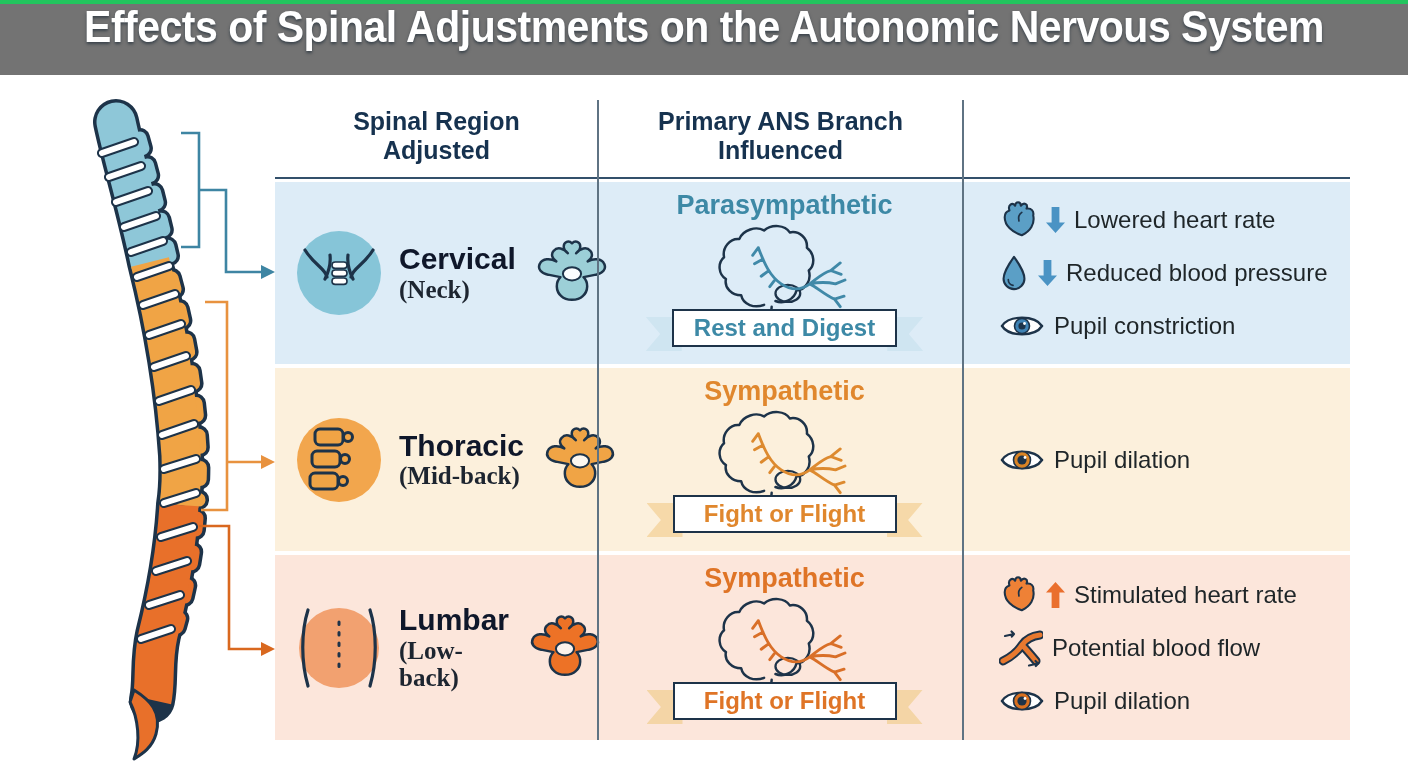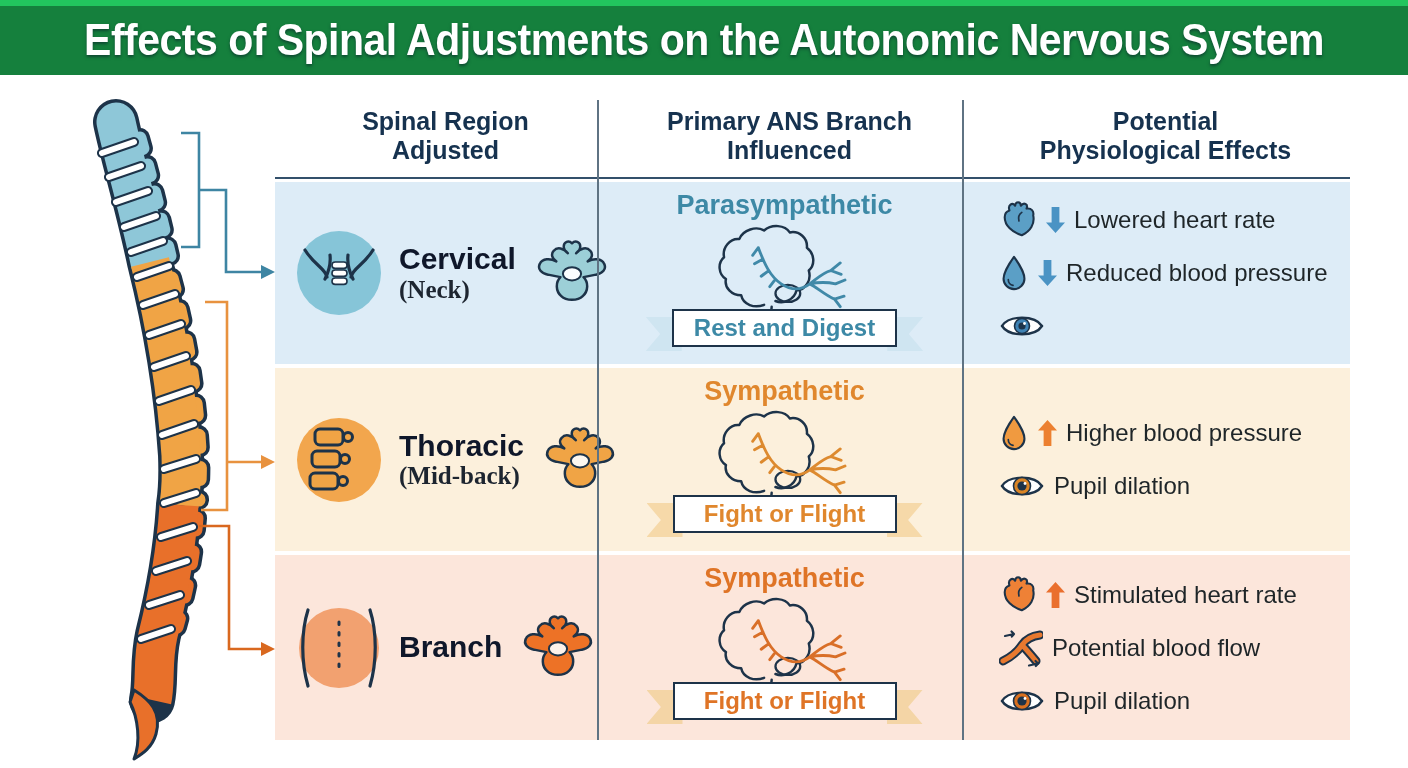--- a/index.html
+++ b/index.html
@@ -1,26 +1,26 @@
 <!DOCTYPE html>
 <html><head>
 <meta charset="utf-8">
 <style>
   html,body{margin:0;padding:0;}
   body{font-family:"Liberation Sans","DejaVu Sans",sans-serif;background:#fff;}
   .canvas{position:relative;width:1408px;height:768px;background:#fff;overflow:hidden;}
 
   
-  .hdr{position:absolute;left:0;top:0;width:1408px;height:75px;background:#15803d;
-       border-top:6px solid #22c55e;box-sizing:border-box;display:flex;align-items:center;justify-content:center;}
+  .hdr{position:absolute;left:0;top:0;width:1408px;height:75px;background:#737373;
+       border-top:4px solid #22c55e;box-sizing:border-box;display:flex;align-items:flex-start;justify-content:center;}
   .hdr h1{margin:0;color:#fff;font-size:41px;font-weight:700;letter-spacing:-.5px;
           transform:scaleY(1.07);text-shadow:0 2px 3px rgba(10,25,40,.55);white-space:nowrap;}
 
   
-  .colheads{position:absolute;left:284px;top:95px;width:1075px;height:82px;display:grid;
+  .colheads{position:absolute;left:275px;top:95px;width:1075px;height:82px;display:grid;
             grid-template-columns:323px 365px 387px;}
   .colheads .cell{display:flex;align-items:center;justify-content:center;text-align:center;}
   .colheads .cell span{display:block;max-width:260px;font-size:25px;font-weight:700;color:#16324f;line-height:1.18;}
   .hdr-underline{position:absolute;left:275px;top:177px;width:1075px;height:2px;background:#33506b;}
   .vline{position:absolute;top:100px;width:2px;height:640px;background:#5f7383;z-index:5;}
   .vline.v1{left:597px;} .vline.v2{left:962px;}
 
   
   .row{position:absolute;left:275px;width:1075px;display:grid;grid-template-columns:323px 365px 387px;overflow:hidden;}
   .row.r1{top:182px;height:182px;}
@@ -113,23 +113,20 @@
     </g>
     <polygon points="261,642 275,649 261,656" fill="#d9681f"></polygon>
   </svg>
 
   <div class="colheads">
     <div class="cell">
         <span>Spinal Region Adjusted</span>
       </div>
     <div class="cell">
         <span>Primary ANS Branch Influenced</span>
-      </div>
-    <div class="cell">
-        <span>Potential Physiological Effects</span>
       </div>
   </div>
   <div class="hdr-underline"></div>
   <div class="vline v1"></div>
   <div class="vline v2"></div>
 
   <div class="row r1 t1">
     <div class="c-region">
       <svg class="circle-icon" width="88" height="88" viewBox="0 0 88 88">
         <circle cx="44" cy="44" r="42" fill="var(--circle)"></circle>
@@ -185,20 +182,21 @@
         </svg>
         <span class="txt">Reduced blood pressure</span>
       </div>
       <div class="effect">
         <svg class="ico" width="46" height="32" viewBox="0 0 46 30">
           <path fill="#ffffff" stroke="#1d3349" stroke-width="2.4" d="M3,15 C10,4 36,4 43,15 C36,26 10,26 3,15 Z"></path>
           <circle cx="23" cy="15" r="7.5" fill="var(--iris)" stroke="#1d3349" stroke-width="1.6"></circle>
           <circle cx="23" cy="15" r="3.6" fill="#1d3349"></circle>
           <circle cx="25.5" cy="12.5" r="1.4" fill="#ffffff"></circle>
         </svg>
+        <span class="txt">Pupil constriction</span>
       </div>
     </div>
   </div>
 
   <div class="row r2 t2">
     <div class="c-region">
       <svg class="circle-icon" width="88" height="88" viewBox="0 0 88 88">
         <circle cx="44" cy="44" r="42" fill="var(--circle)"></circle>
         <g fill="var(--vert)" stroke="#1d3349" stroke-width="3" stroke-linejoin="round">
           <rect x="20" y="13" width="28" height="16" rx="5"></rect>
@@ -227,50 +225,41 @@
         <path class="nerve" stroke-width="3" d="M52,28 C58,44 64,58 76,66 C88,74 98,72 106,66 M106,66 C114,60 120,54 128,52 M128,52 L138,44 M128,52 L139,56 M106,66 C116,64 124,64 133,66 M133,66 L143,62 M106,66 C114,70 122,78 132,82 M132,82 L142,79 M132,82 L138,90 M52,28 L46,36 M57,40 L48,45 M63,52 L55,58 M70,61 L64,69"></path>
       </svg>
       <div class="ribbon">
         <div class="flag l"></div>
         <div class="flag r"></div>
         <div class="banner">Fight or Flight</div>
       </div>
     </div>
     <div class="c-effects">
       <div class="effect">
-        <svg class="ico" width="30" height="38" viewBox="0 0 30 40">
-          <path fill="var(--pump)" stroke="#1d3349" stroke-width="2.2" stroke-linejoin="round" d="M15,3 C15,3 4,18 4,26 a11,11 0 0 0 22,0 C26,18 15,3 15,3 Z"></path>
-          <path class="ink" stroke-width="1.8" d="M9,27 a6,6 0 0 0 5,6"></path>
-        </svg>
-        <svg viewBox="0 0 22 32" class="trend-arrow">
-          <polygon points="11,1 22,13 15.5,13 15.5,31 6.5,31 6.5,13 0,13" fill="var(--arrow)"></polygon>
-        </svg>
-        <span class="txt">Higher blood pressure</span>
-      </div>
-      <div class="effect">
         <svg class="ico" width="46" height="32" viewBox="0 0 46 30">
           <path fill="#ffffff" stroke="#1d3349" stroke-width="2.4" d="M3,15 C10,4 36,4 43,15 C36,26 10,26 3,15 Z"></path>
           <circle cx="23" cy="15" r="8.5" fill="var(--iris)" stroke="#1d3349" stroke-width="1.6"></circle>
           <circle cx="23" cy="15" r="4.6" fill="#1d3349"></circle>
           <circle cx="26" cy="12.5" r="1.4" fill="#ffffff"></circle>
         </svg>
         <span class="txt">Pupil dilation</span>
       </div>
     </div>
   </div>
 
   <div class="row r3 t3">
     <div class="c-region">
       <svg class="circle-icon" width="88" height="88" viewBox="0 0 88 88">
         <circle cx="44" cy="44" r="40" fill="var(--circle)"></circle>
         <path class="ink" stroke-width="3.2" d="M13,6 C6,28 6,58 13,82 M75,6 C82,28 82,58 75,82"></path>
         <path class="ink" stroke-width="3" stroke-dasharray="2.5 8" d="M44,18 V70"></path>
       </svg>
       <div class="region-labels">
-        <span class="region-name">Branch</span>
+        <span class="region-name">Lumbar</span>
+        <span class="region-sub">(Low-back)</span>
       </div>
       <svg class="vert-icon" width="76" height="70" viewBox="0 0 92 84">
         <path fill="var(--vert)" stroke="#1d3349" stroke-width="3" stroke-linejoin="round" d="M46,6 C42,2 36,4 36,10 C36,13 38,16 41,18 C36,12 28,10 24,15 C20,19 22,25 27,28 C20,24 10,24 7,31 C4,37 9,43 17,44 L32,47 C26,53 26,64 33,70 C39,76 53,76 59,70 C66,64 66,53 60,47 L75,44 C83,43 88,37 85,31 C82,24 72,24 65,28 C70,25 72,19 68,15 C64,10 56,12 51,18 C54,16 56,13 56,10 C56,4 50,2 46,6 Z"></path>
         <ellipse cx="46" cy="43" rx="11" ry="8" fill="#fdf2ea" stroke="#1d3349" stroke-width="2.4"></ellipse>
       </svg>
     </div>
     <div class="c-branch">
       <div class="branch-name">Sympathetic</div>
       <svg class="brain" width="170" height="100" viewBox="0 0 160 105">
         <path class="ink" stroke-width="2.6" d="M58,88 C48,92 36,88 34,78 C24,78 16,70 18,61 C10,56 9,44 16,38 C14,28 22,18 32,19 C36,9 50,5 58,10 C66,3 80,4 85,12 C95,10 104,18 103,28 C111,34 112,46 105,52 C108,62 102,72 92,73 C90,82 79,88 70,84"></path>

